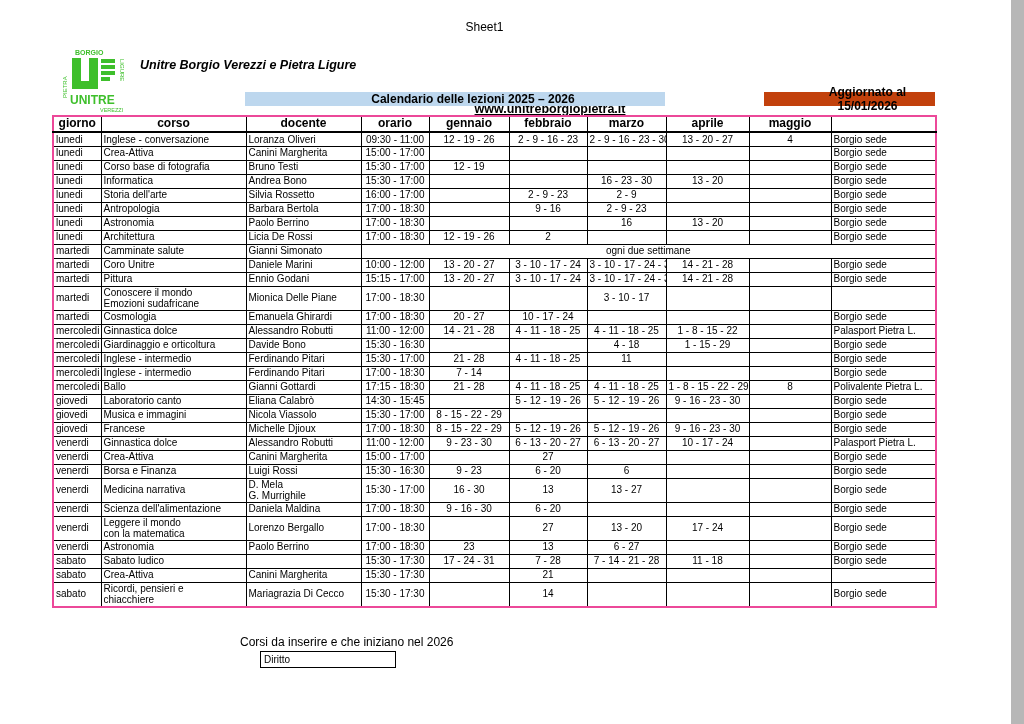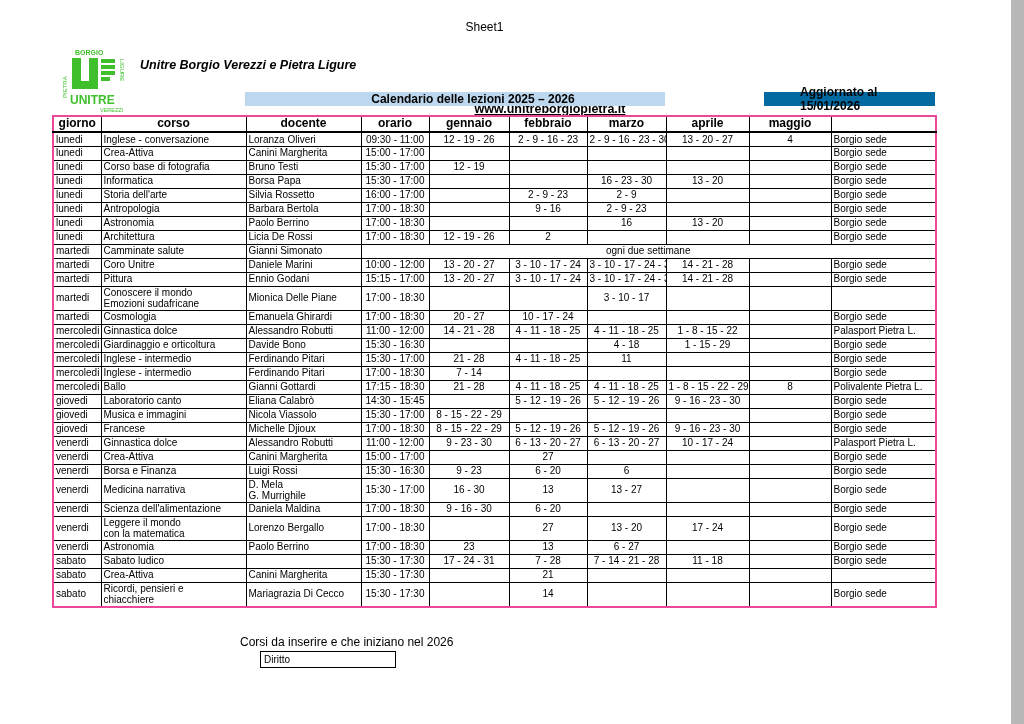--- a/index.html
+++ b/index.html
@@ -27,21 +27,21 @@
   .website {
     position: absolute; left: 400px; top: 58px; width: 300px;
     text-align: center; font-size: 12.5px; font-weight: bold;
     text-decoration: underline; cursor: pointer; margin-top: 44px;
   }
 
   .banner { position: absolute; top: 92px; height: 14px;
     display: flex; align-items: center; justify-content: center;
     font-size: 12px; font-weight: bold; padding-left: 36px; }
   .banner-blue { left: 245px; width: 420px; background: #bdd7ee; }
-  .banner-yellow { left: 764px; width: 171px; background: #0369a1; }
+  .banner-yellow { left: 764px; width: 171px; background: #c2410c; text-align: center; }
 
   table.cal {
     position: absolute; left: 52px; top: 115px;
     width: 883px; table-layout: fixed;
     border-collapse: collapse; border: 2px solid #ec4899; padding-left: 35px;
   }
   .cal th, .cal td {
     border: 1px solid #000;
     padding: 0 2px;
     font-size: 10px; line-height: 11.5px;
@@ -164,21 +164,21 @@
           <td class="center clip">12 - 19</td>
           <td class="center clip"></td>
           <td class="center clip"></td>
           <td class="center clip"></td>
           <td class="center clip"></td>
           <td class="left clip">Borgio sede</td>
         </tr>
         <tr>
           <td class="left">lunedi</td>
           <td class="left pre">Informatica</td>
-          <td class="left pre">Borsa Papa</td>
+          <td class="left pre">Andrea Bono</td>
           <td class="center clip">15:30 - 17:00</td>
           <td class="center clip"></td>
           <td class="center clip"></td>
           <td class="center clip">16 - 23 - 30</td>
           <td class="center clip">13 - 20</td>
           <td class="center clip"></td>
           <td class="left clip">Borgio sede</td>
         </tr>
         <tr>
           <td class="left">lunedi</td>

